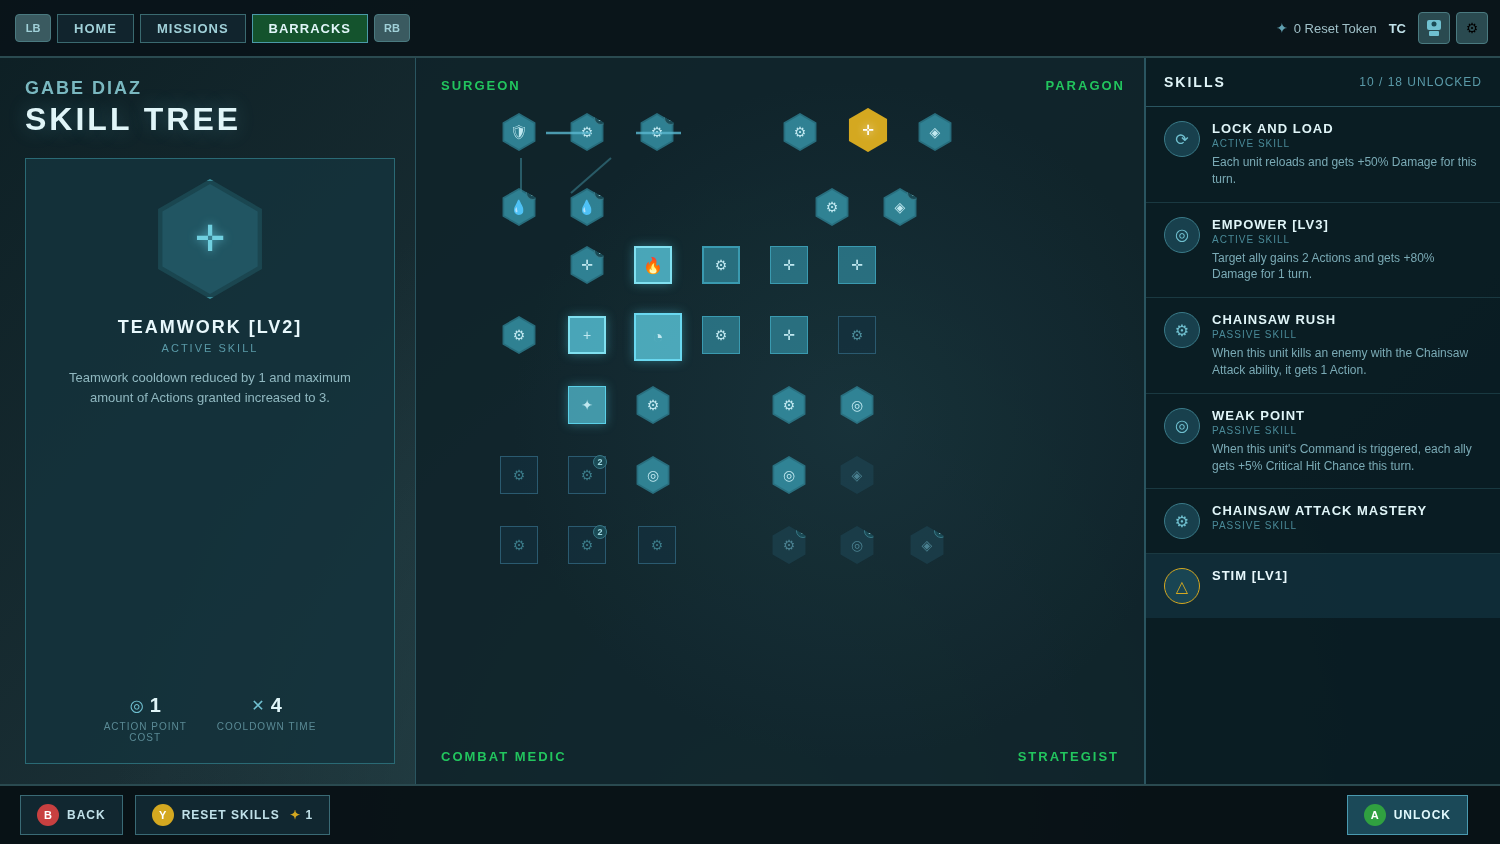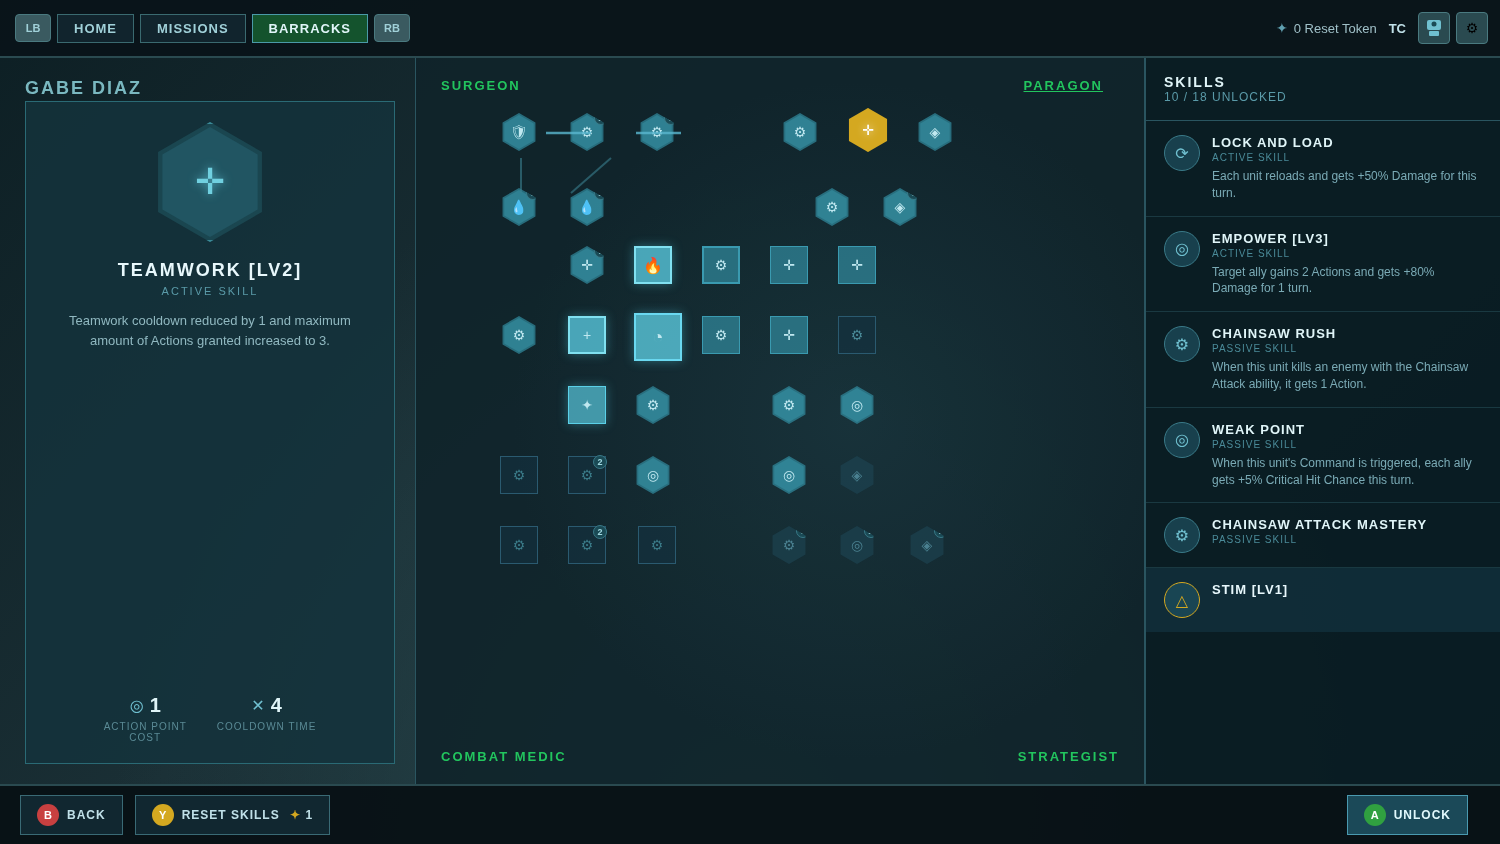--- a/index.html
+++ b/index.html
@@ -241,21 +241,21 @@
     }
     .tree-corner-label {
       position: absolute;
       color: #22c55e;
       font-size: 13px;
       font-weight: bold;
       letter-spacing: 2px;
       text-transform: uppercase;
     }
     .tree-corner-tl { top: 20px; left: 25px; }
-    .tree-corner-tr { top: 20px; right: 41px; text-decoration: underline; }
+    .tree-corner-tr { top: 20px; right: 19px; }
     .tree-corner-bl { bottom: 20px; left: 25px; }
     .tree-corner-br { bottom: 20px; right: 25px; }
 
     
     .tree-svg {
       position: absolute;
       inset: 0;
       z-index: 1;
     }
 
@@ -353,24 +353,23 @@
       background: rgba(10,28,35,0.95);
       border-left: 1px solid #2a5560;
       padding: 0;
       display: flex;
       flex-direction: column;
       overflow: hidden;
     }
     .skills-header {
       display: flex;
       justify-content: space-between;
-      align-items: flex-start;
+      align-items: center;
       padding: 16px 18px;
       border-bottom: 1px solid #2a5560;
-      flex-direction: column;
     }
     .skills-title {
       color: #e0f5f8;
       font-size: 14px;
       font-weight: bold;
       letter-spacing: 2px;
       text-transform: uppercase;
     }
     .skills-count {
       color: #5a9aa8;
@@ -521,20 +520,21 @@
       </div>
       <div class="nav-icon-btn">⚙</div>
     </div>
   </div>
 </nav>
 
 <div class="main-content">
 
   <div class="left-panel">
     <div class="character-name">GABE DIAZ</div>
+    <div class="skill-tree-title">SKILL TREE</div>
 
     <div class="skill-card">
       <div class="skill-icon-large">
         <span class="skill-icon-symbol">✛</span>
       </div>
       <div class="skill-name">TEAMWORK [LV2]</div>
       <div class="skill-type">ACTIVE SKILL</div>
       <div class="skill-desc">Teamwork cooldown reduced by 1 and maximum amount of Actions granted increased to 3.</div>
       <div class="skill-stats">
         <div class="skill-stat">

